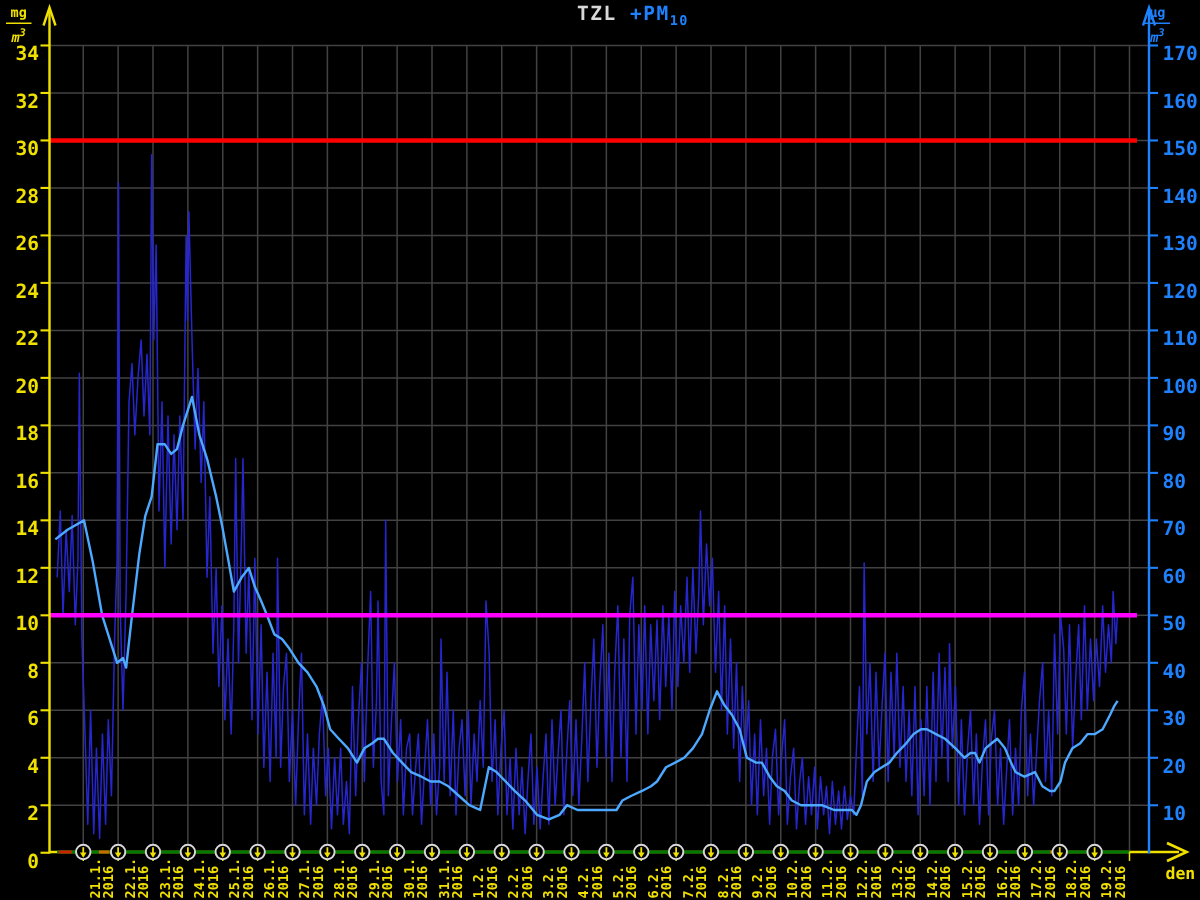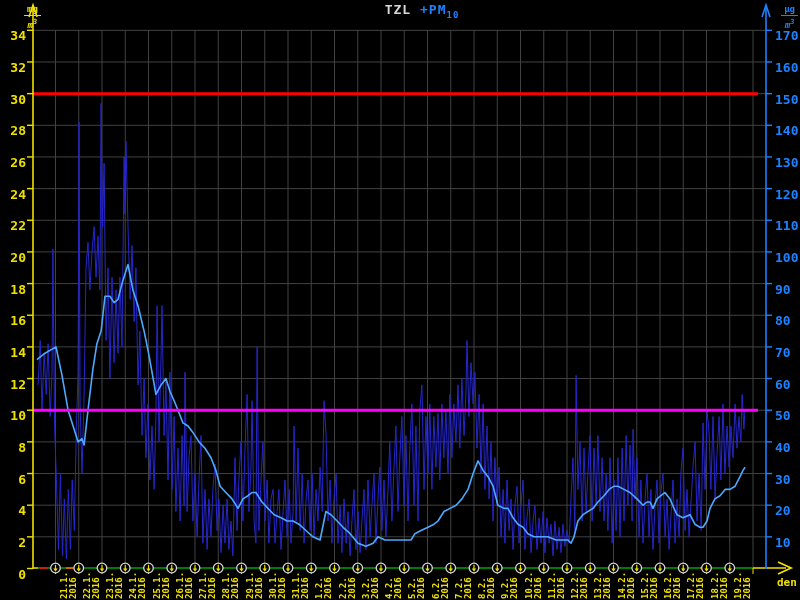--- a/index.html
+++ b/index.html
@@ -4,26 +4,26 @@
 <style>
   html,body{margin:0;padding:0;background:#000;}
   .stage{position:relative;width:800px;height:600px;background:#000;overflow:hidden;
          font-family:"DejaVu Sans Mono",monospace;}
   svg{position:absolute;left:0;top:0;}
   .title{position:absolute;left:0;right:0;top:2px;text-align:center;
          font:bold 13px "DejaVu Sans Mono",monospace;color:#d8d8d8;letter-spacing:1px;margin-left:44px;}
   .title .series{color:#1e82ff;}
   .title sub{font-size:9px;}
   .frac{position:absolute;top:4px;font:bold 9px "DejaVu Sans Mono",monospace;
-        text-align:center;line-height:10px;margin-left:20px;}
+        text-align:center;line-height:10px;}
   .frac .num{display:block;border-bottom:1px solid currentColor;padding:0 3px 1px;}
   .frac .den{display:block;padding-top:1px;font-style:italic;}
   .frac sup{font-size:7px;}
   .frac-left{left:4px;color:#f0e000;}
-  .frac-right{right:2px;color:#1e82ff;}
+  .frac-right{right:20px;color:#1e82ff;}
   .den-label{position:absolute;left:777px;top:576px;color:#f0e000;
              font:bold 11px "DejaVu Sans Mono",monospace;}
 </style>
 </head>
 <body>
 
 <div class="stage">
   <svg id="chart-svg" width="800" height="600">
       <line x1="55.5" y1="30" x2="55.5" y2="568.5" stroke="#424242" stroke-width="1"></line>
       <line x1="78.75" y1="30" x2="78.75" y2="568.5" stroke="#424242" stroke-width="1"></line>

